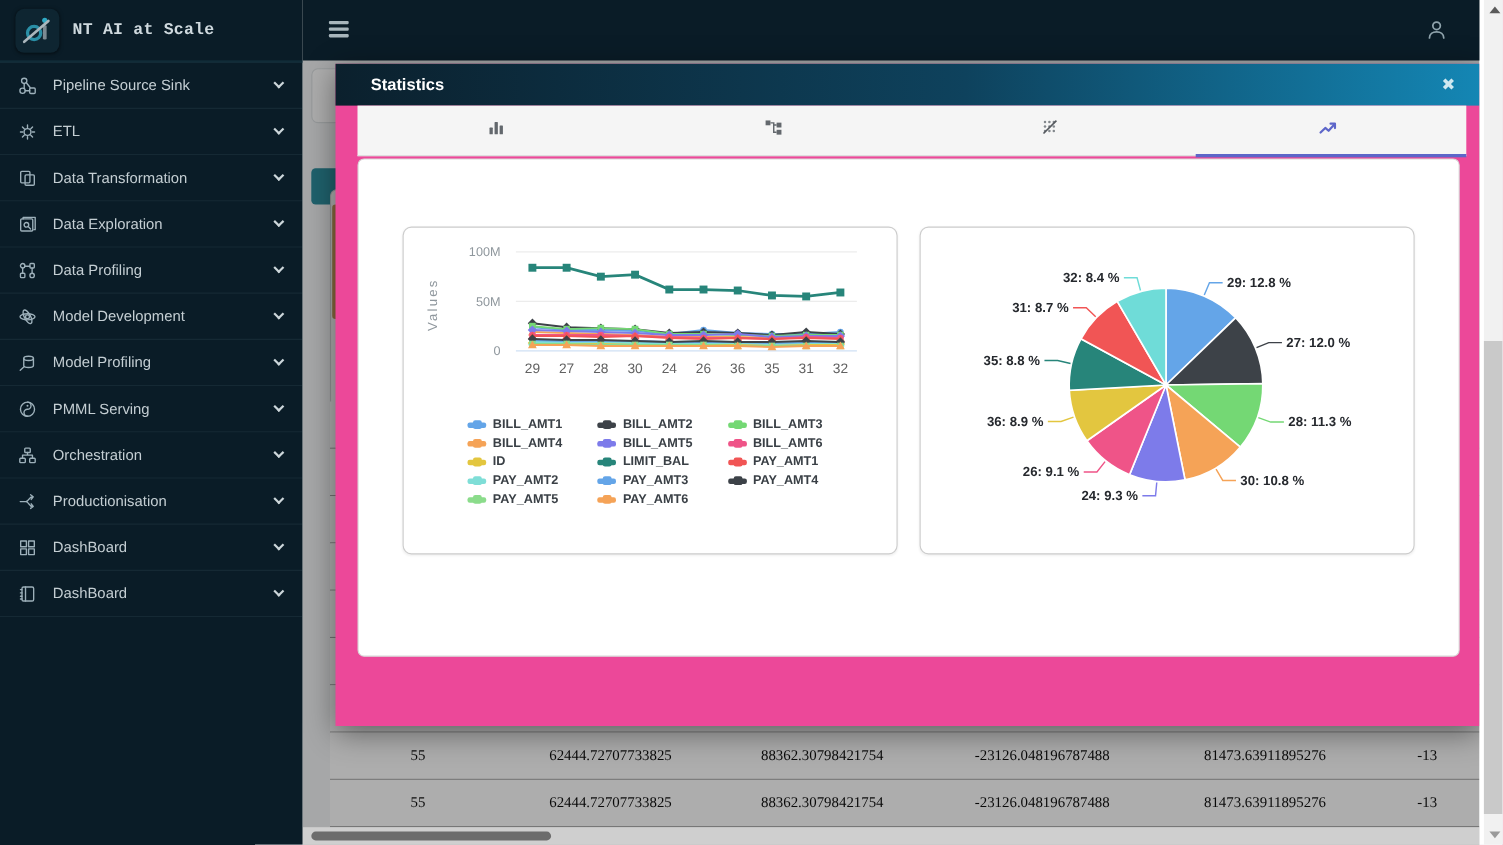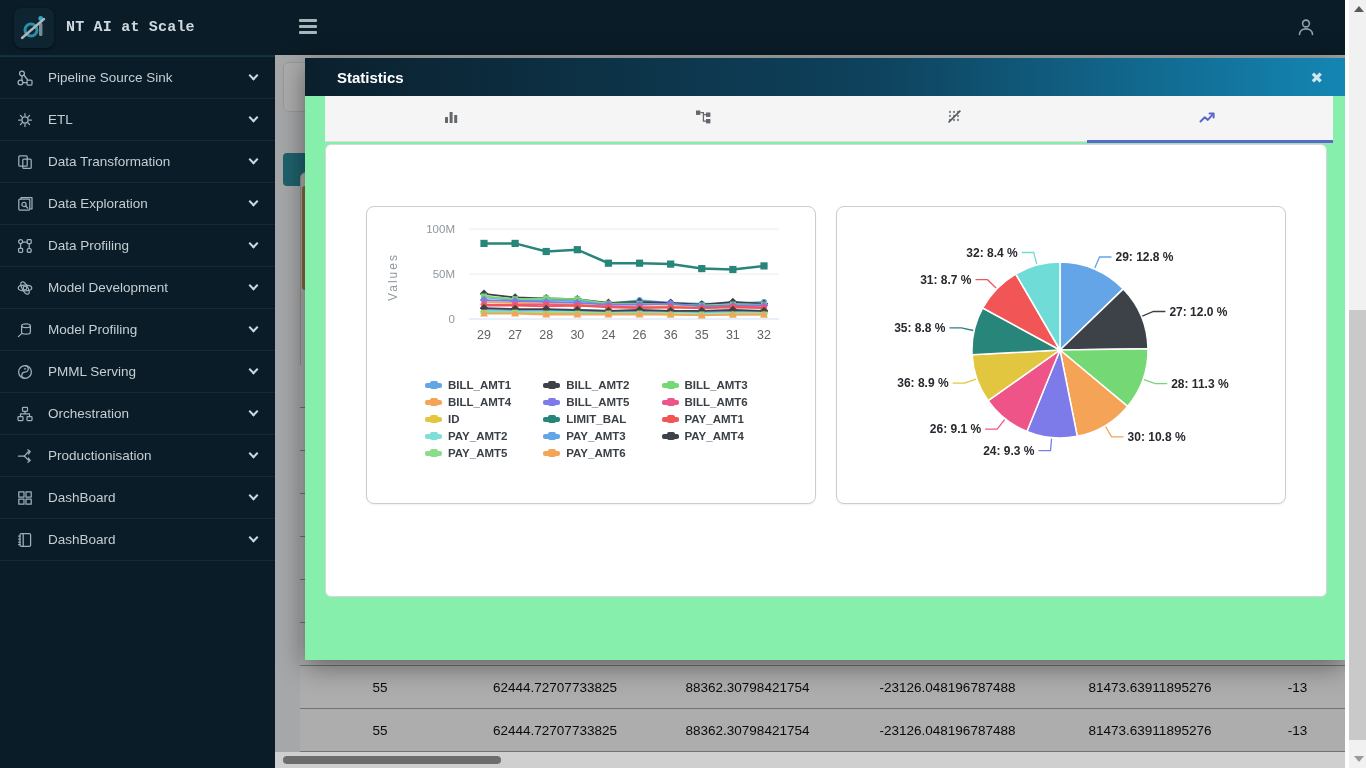--- a/index.html
+++ b/index.html
@@ -42,21 +42,21 @@
   .b-card-a { position:absolute; left:8px; top:7px; width:220px; height:50px;
     background:#fff; border:1px solid #dfe3e5; border-radius:6px; }
   .b-teal-btn { position:absolute; left:8px; top:98px; width:90px; height:33px;
     background:#2e8fa0; border-radius:4px; cursor:pointer; }
   .b-big-card { position:absolute; left:25px; top:117px; width:1040px; height:578px;
     background:#fff; border:1px solid #d3d6d8; border-radius:6px; }
   .b-tan { position:absolute; left:27px; top:131px; width:11px; height:104px;
     background:#c99a5b; border-radius:3px; }
   .b-table { position:absolute; left:25px; top:310px; width:1045px; }
   .b-row { display:flex; height:43px; align-items:center; border-bottom:1px solid #a8a8a8;
-    background:#fff; }
+    background:#fff;font-family:Liberation Serif, serif; }
   .b-cell { font-size:13.5px; color:#101010; text-align:center; overflow:hidden; white-space:nowrap; }
 
   
   .hscroll { position:absolute; left:275px; top:752px; width:1070px; height:16px;
     background:#cfcfcf; z-index:55; }
   .hthumb { position:absolute; left:8px; top:4px; width:218px; height:8px;
     background:#6c6c6c; border-radius:4px; cursor:grab; }
 
   
   .overlay { position:absolute; left:275px; top:0; width:1070px; height:768px;
@@ -68,21 +68,21 @@
   .vtrack { position:absolute; left:4px; top:0; width:17px; height:768px; background:#f1f1f1; }
   .varrow-up, .varrow-dn { position:absolute; left:9px; width:0; height:0;
     border-left:5px solid transparent; border-right:5px solid transparent; cursor:pointer; }
   .varrow-up { top:6px; border-bottom:6px solid #5a5a5a; }
   .varrow-dn { bottom:6px; border-top:6px solid #9a9a9a; }
   .vthumb { position:absolute; left:4px; top:310px; width:17px; height:430px;
     background:#c9c9c9; cursor:grab; }
 
   
   .modal { position:absolute; left:305px; top:58px; width:1040px; height:602px;
-    background:#86efac; z-index:100; box-shadow:0 6px 26px rgba(0,0,0,.45); }
+    background:#ec4899; z-index:100; box-shadow:0 6px 26px rgba(0,0,0,.45); }
   .modal-header { height:38px; display:flex; align-items:center;
     background:linear-gradient(90deg,#0b202d 0%,#0e425d 55%,#1486b4 100%);
     padding:0 22px 0 32px; }
   .modal-title { color:#fff; font-size:15px; font-weight:bold; flex:1; }
   .modal-close { color:#cfe8f0; font-size:15px; font-weight:bold; cursor:pointer; line-height:1; }
   .tabs { position:relative; height:46px; margin:0 12px 0 20px; background:#f5f5f5;
     display:flex; border-bottom:1px solid #dcdcdc; }
   .tab { flex:1; display:flex; align-items:center; justify-content:center;
     cursor:pointer; position:relative; }
   .tab.active::after { content:""; position:absolute; left:6px; right:0; bottom:-2px;

